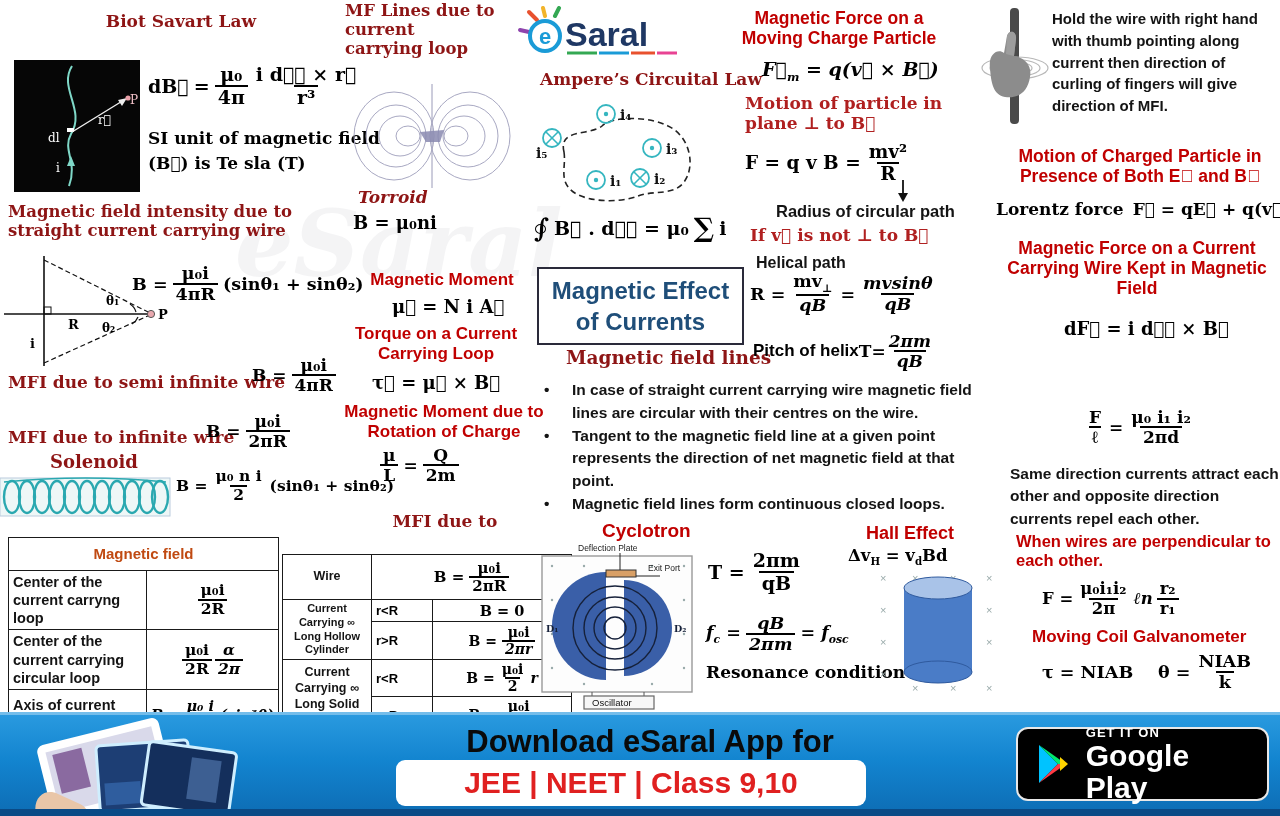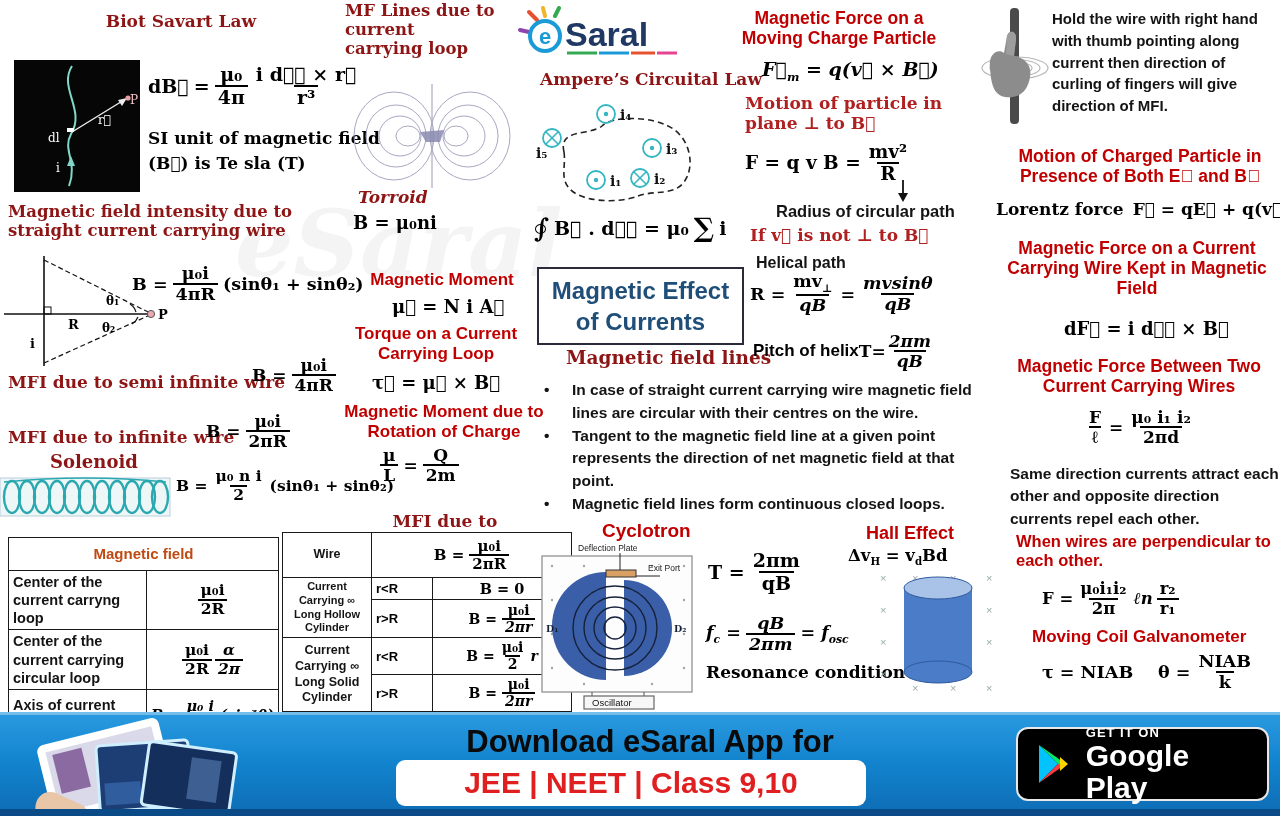--- a/index.html
+++ b/index.html
@@ -238,21 +238,21 @@
       </span>
     <span>=</span>
     <span class="fr">
         <span class="nu">Q</span>
         <span class="de">2m</span>
       </span>
   </div>
 
   <div class="abs sr ctr" style="left:355px;top:512px;width:180px;font-size:17px;">MFI due to</div>
 
-  <table class="tb abs" style="left:282px;top:532px;width:290px;">
+  <table class="tb abs" style="left:282px;top:554px;width:290px;">
     <tbody>
         <tr>
       <td class="lbl ctr" style="width:80px;height:40px;font-size:12.5px;">Wire</td>
       <td colspan="2">
             <div class="fx" style="font-size:15px;justify-content:center;">
         <span>B =</span>
         <span class="fr">
                 <span class="nu">μ₀i</span>
                 <span class="de">2πR</span>
               </span>
@@ -520,21 +520,20 @@
   <div class="fx abs" style="left:996px;top:199px;font-size:17px;gap:9px;">
     <span>Lorentz force</span>
     <span>F⃗ = qE⃗ + q(v⃗ × B⃗)</span>
   </div>
 
   <div class="abs ss ctr" style="left:994px;top:238px;width:286px;font-size:17.5px;">Magnetic Force on a Current Carrying Wire Kept in Magnetic Field</div>
   <div class="fx abs" style="left:1064px;top:318px;font-size:18px;">
       <span>dF⃗  =  i  dℓ⃗  × B⃗</span>
     </div>
 
-  <div class="abs ss ctr" style="left:998px;top:356px;width:282px;font-size:17.5px;">Magnetic Force Between Two Current Carrying Wires</div>
   <div class="fx abs" style="left:1086px;top:408px;font-size:17px;">
     <span class="fr">
         <span class="nu">F</span>
         <span class="de">ℓ</span>
       </span>
     <span>=</span>
     <span class="fr">
         <span class="nu">μ₀ i₁ i₂</span>
         <span class="de">2πd</span>
       </span>

